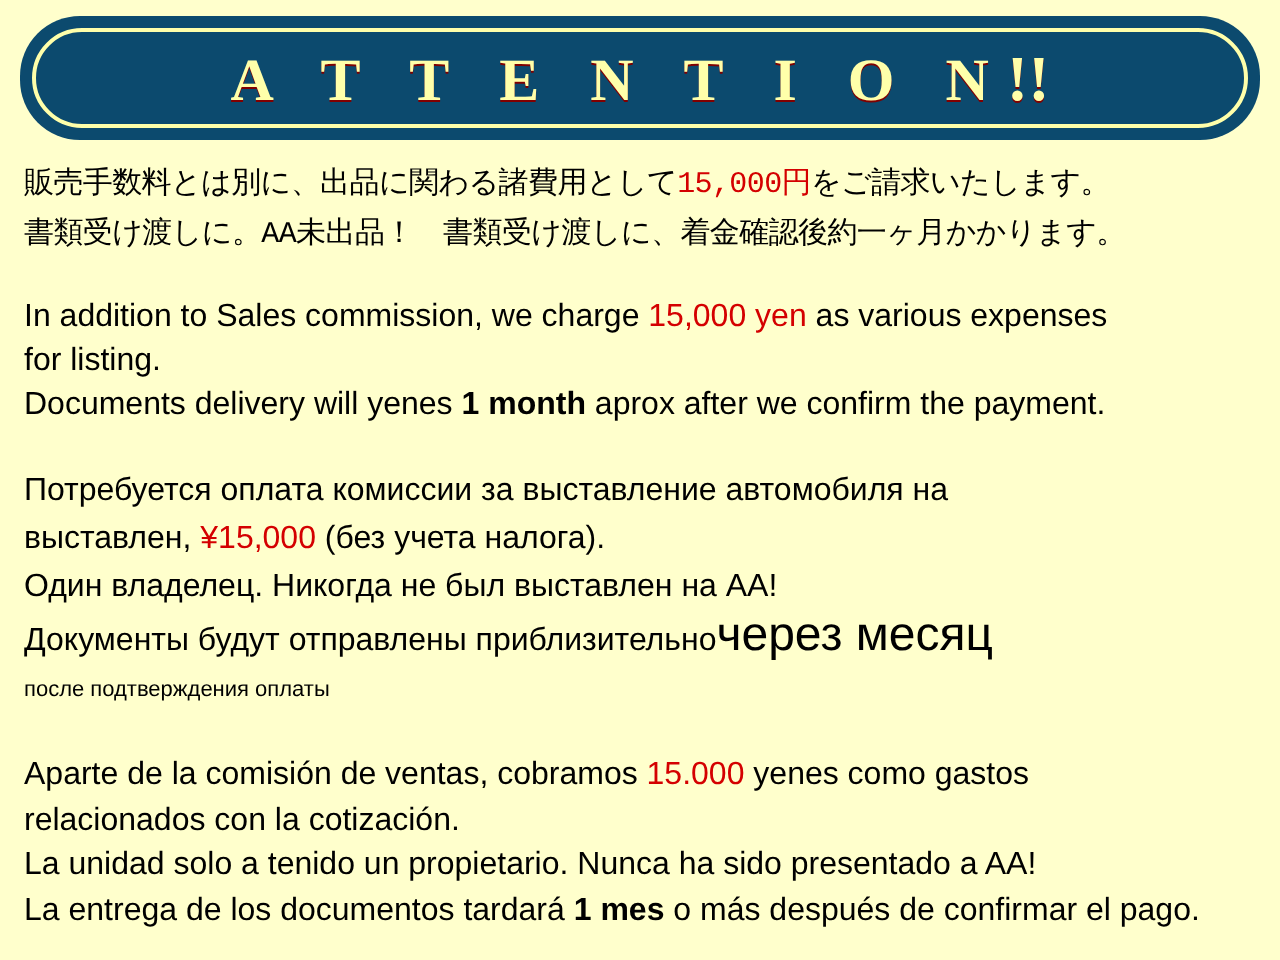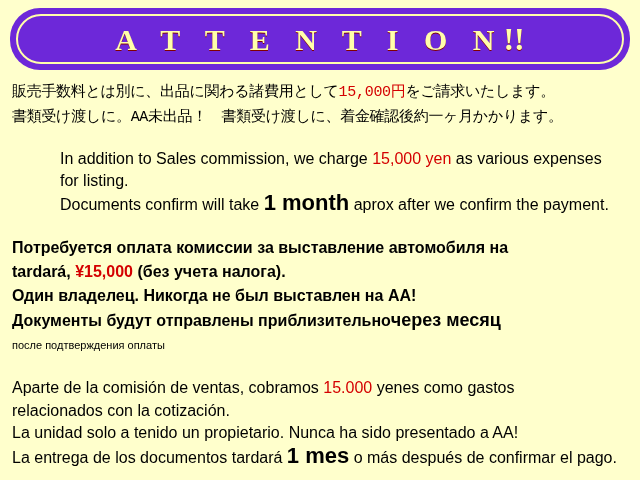--- a/index.html
+++ b/index.html
@@ -19,21 +19,21 @@
     height: 480px;
     background: #ffffcc;
     box-sizing: border-box;
   }
   .banner {
     position: absolute;
     left: 10px;
     top: 8px;
     width: 620px;
     height: 62px;
-    background: #6d28d9;
+    background: #0c4a6e;
     border-radius: 30px;
     box-sizing: border-box;
   }
   .banner-inner {
     position: absolute;
     left: 6px;
     top: 6px;
     right: 6px;
     bottom: 6px;
     border: 2px solid #ffffaa;
@@ -77,34 +77,34 @@
   .block {
     margin-bottom: 6px;
   }
   .line {
     color: #000000;
     font-family: "Liberation Sans", sans-serif;
     font-size: 16px;
     line-height: 22px;
     white-space: nowrap;
   }
-  .en .line { font-size: 16px; margin-left: 48px; }
-  .ru .line { font-weight: bold; font-size: 16px; line-height: 24px; }
+  .en .line { font-size: 16px; }
+  .ru .line { font-weight: normal; font-size: 16px; line-height: 24px; }
   .ru .line.sub { font-weight: normal; font-size: 11px; }
   .es .line { font-size: 16px; line-height: 22.5px; }
 
   .hl {
     color: #d40000;
   }
   .big {
-    font-size: 22px;
+    font-size: 16px;
     font-weight: bold;
   }
   .big-ru {
-    font-size: 18px;
+    font-size: 24px;
   }
   .spacer-sm { height: 8px; }
   .spacer-md { height: 14px; }
 </style>
 </head>
 <body>
 
 <div class="page">
 
   <div class="banner">
@@ -125,30 +125,30 @@
     </div>
 
     <div class="spacer-sm"></div>
 
     <div class="block en">
       <div class="line">
         <span>In addition to Sales commission, we charge </span><span class="hl">15,000 yen</span><span> as various expenses</span>
       </div>
       <div class="line">for listing.</div>
       <div class="line">
-        <span>Documents confirm will take </span><span class="big">1 month</span><span> aprox after we confirm the payment.</span>
+        <span>Documents delivery will yenes </span><span class="big">1 month</span><span> aprox after we confirm the payment.</span>
       </div>
     </div>
 
     <div class="spacer-md"></div>
 
     <div class="block ru">
       <div class="line">Потребуется оплата комиссии за выставление автомобиля на</div>
       <div class="line">
-        <span>tardará, </span><span class="hl">¥15,000</span><span> (без учета налога).</span>
+        <span>выставлен, </span><span class="hl">¥15,000</span><span> (без учета налога).</span>
       </div>
       <div class="line">Один владелец. Никогда не был выставлен на AA!</div>
       <div class="line">
         <span>Документы будут отправлены приблизительно</span><span class="big-ru">через месяц</span>
       </div>
       <div class="line sub">после подтверждения оплаты</div>
     </div>
 
     <div class="spacer-md"></div>
 

